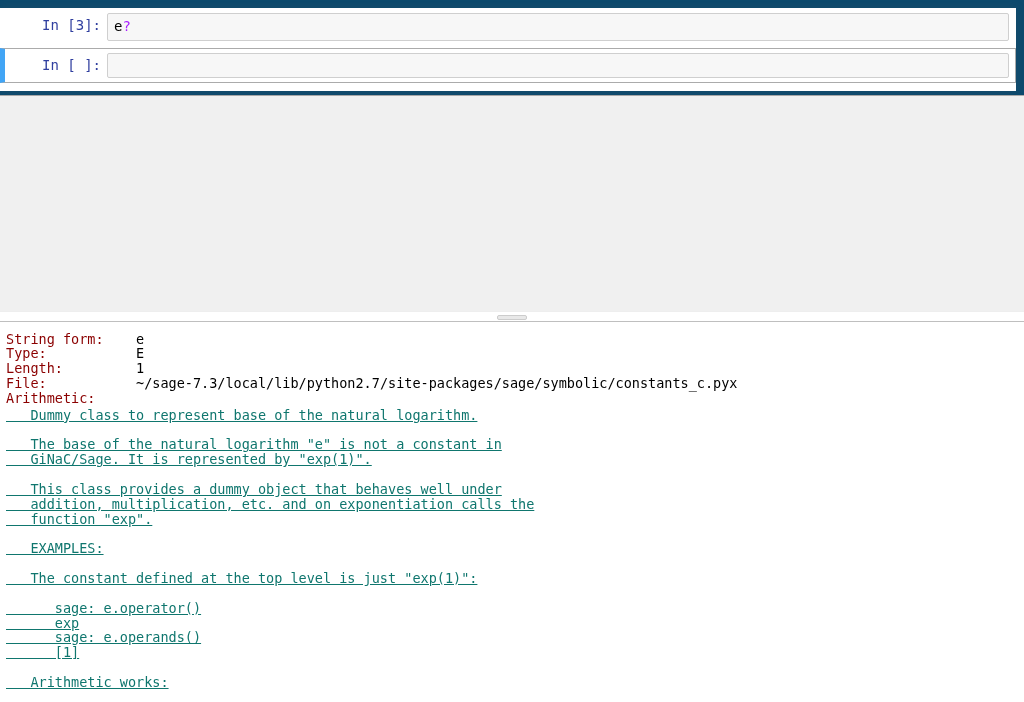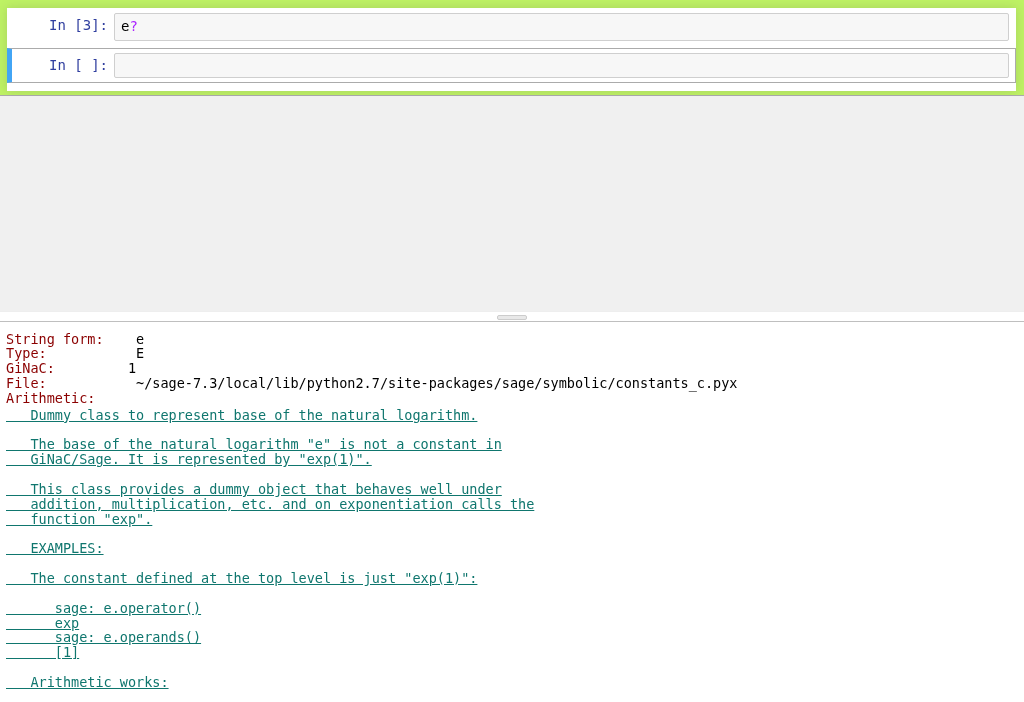--- a/index.html
+++ b/index.html
@@ -5,22 +5,22 @@
     * { margin: 0; padding: 0; box-sizing: border-box; }
     body {
       font-family: "Helvetica Neue", Helvetica, Arial, sans-serif;
       font-size: 14px;
       background: #fff;
       width: 1024px;
       height: 702px;
       overflow: hidden;
     }
     .notebook-area {
-      background: #bef264;
-      padding: 6px 8px 4px 7px;
+      background: #0c4a6e;
+      padding: 6px 8px 4px 0;
       border-bottom: 1px solid #ababab;
     }
     .notebook-inner {
       background: #fff;
       box-shadow: 0 0 10px rgba(87,87,87,0.2);
       padding: 0 0 6px 0;
     }
     .cell {
       display: flex;
       align-items: flex-start;
@@ -143,21 +143,21 @@
   <div class="doc-table">
     <div class="doc-row">
       <span class="doc-key">String form:    </span>
       <span class="doc-val">e</span>
     </div>
     <div class="doc-row">
       <span class="doc-key">Type:           </span>
       <span class="doc-val">E</span>
     </div>
     <div class="doc-row">
-      <span class="doc-key">GiNaC:         </span>
+      <span class="doc-key">Length:         </span>
       <span class="doc-val">1</span>
     </div>
     <div class="doc-row">
       <span class="doc-key">File:           </span>
       <span class="doc-val">~/sage-7.3/local/lib/python2.7/site-packages/sage/symbolic/constants_c.pyx</span>
     </div>
     <div class="doc-row">
       <span class="doc-key">Arithmetic:      </span>
       <span class="doc-val"></span>
     </div>

